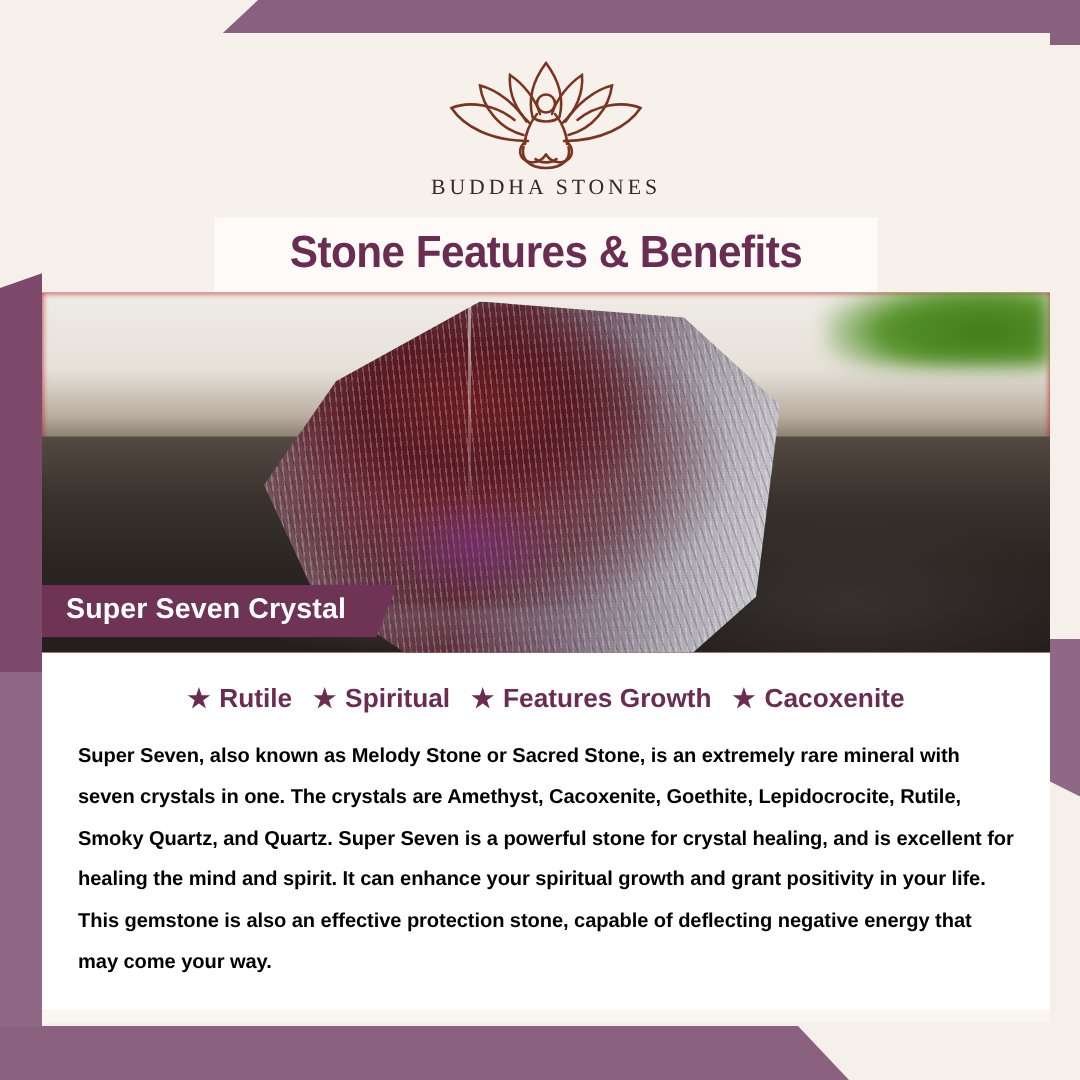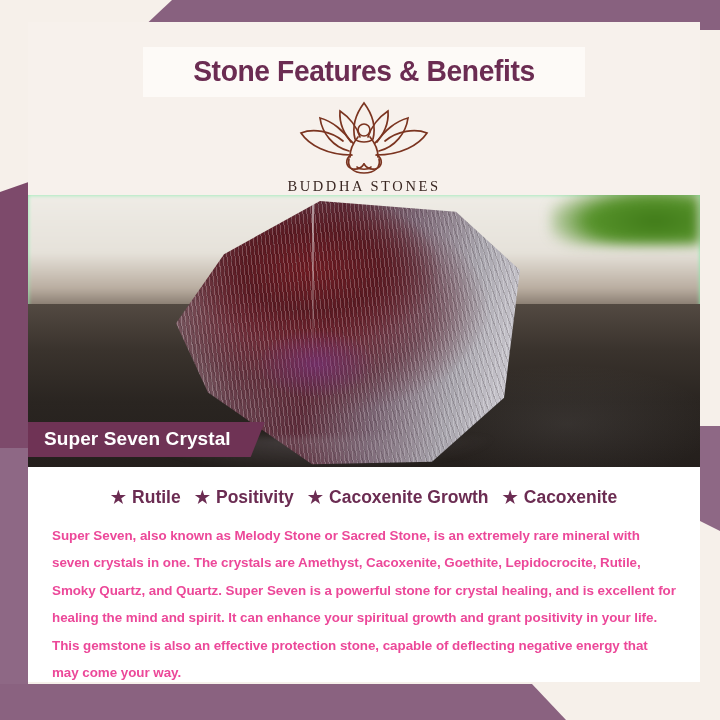--- a/index.html
+++ b/index.html
@@ -73,23 +73,23 @@
     font-weight:bold;
     font-size:30px;
     color:#6b2c52;
     letter-spacing:-0.4px;
     transform:scaleX(0.94);
   }
 
   
   #hero{
     position:relative;
-    height:272px;
+    height:240px;
     overflow:hidden;
-    background:#86efac;
+    background:#b91c1c;
   }
   .photo-bg-top{
     position:absolute; left:0; top:0; width:100%; height:44%;
     background:linear-gradient(180deg,#efece6 0%,#e6e2da 48%,#b9ada0 78%,#6d6156 100%);
     filter:blur(2px);
   }
   .photo-bg-green{
     position:absolute; right:0; top:-10px; width:150px; height:60px;
     background:radial-gradient(ellipse at 70% 60%, #3f7a18 0%, #56922a 45%, rgba(120,160,90,0) 78%);
     filter:blur(6px);
@@ -171,21 +171,21 @@
   .benefit{
     display:flex; align-items:center; gap:6px;
     color:#6b2c52;
     font-weight:bold;
     font-size:17.5px;
     white-space:nowrap;
   }
   .benefit .star{ font-size:17px; line-height:1; }
 
   #paragraph{
-    color:#ec4899;
+    color:#000000;
     font-size:13.4px;
     font-weight:bold;
     line-height:2.05;
     text-align:left;
     padding:4px 2px 0 2px;
     letter-spacing:-0.05px;
   }
 </style>
 </head>
 <body>
@@ -194,24 +194,20 @@
   <div class="band-top"></div>
   <div class="band-left-dark"></div>
   <div class="band-left-light"></div>
   <div class="band-right"></div>
   <div class="band-bottom"></div>
 </div>
 
 <div id="card">
 
   <div id="header">
-    <div id="title-banner">
-      <div id="title-text">Stone Features &amp; Benefits</div>
-    </div>
-
     <div id="logo-wrap">
       <svg id="logo-mark" viewBox="0 0 150 78">
         <g fill="none" stroke="#7b3420" stroke-width="1.7" stroke-linecap="round">
 
           <path d="M63 58 C 38 58, 20 48, 12 36 C 24 31, 42 34, 54 44"></path>
 
           <path d="M87 58 C 112 58, 130 48, 138 36 C 126 31, 108 34, 96 44"></path>
 
           <path d="M60 54 C 44 50, 33 36, 31 21 C 43 24, 55 34, 62 45"></path>
 
@@ -230,20 +226,24 @@
 
           <path d="M62 58 C 56 62, 56 70, 64 72 C 70 73, 73 70, 75 67"></path>
           <path d="M88 58 C 94 62, 94 70, 86 72 C 80 73, 77 70, 75 67"></path>
 
           <path d="M60 62 C 58 70, 64 76, 75 76 C 86 76, 92 70, 90 62"></path>
           <path d="M68 70 C 71 73, 79 73, 82 70"></path>
         </g>
       </svg>
       <div id="logo-text">BUDDHA STONES</div>
     </div>
+
+    <div id="title-banner">
+      <div id="title-text">Stone Features &amp; Benefits</div>
+    </div>
   </div>
 
   <div id="hero">
     <div class="photo-bg-top"></div>
     <div class="photo-bg-green"></div>
     <div class="photo-bg-bot"></div>
     <div class="photo-sheen"></div>
 
     <div class="crystal">
       <div class="crystal-needles"></div>
@@ -257,25 +257,25 @@
   </div>
 
   <div id="body">
     <div id="benefits">
       <div class="benefit">
         <span class="star">★</span>
         <span>Rutile</span>
       </div>
       <div class="benefit">
         <span class="star">★</span>
-        <span>Positivity</span>
-      </div>
-      <div class="benefit">
-        <span class="star">★</span>
-        <span>Cacoxenite Growth</span>
+        <span>Spiritual</span>
+      </div>
+      <div class="benefit">
+        <span class="star">★</span>
+        <span>Features Growth</span>
       </div>
       <div class="benefit">
         <span class="star">★</span>
         <span>Cacoxenite</span>
       </div>
     </div>
 
     <p id="paragraph">Super Seven, also known as Melody Stone or Sacred Stone, is an extremely rare mineral with seven crystals in one. The crystals are Amethyst, Cacoxenite, Goethite, Lepidocrocite, Rutile, Smoky Quartz, and Quartz. Super Seven is a powerful stone for crystal healing, and is excellent for healing the mind and spirit. It can enhance your spiritual growth and grant positivity in your life. This gemstone is also an effective protection stone, capable of deflecting negative energy that may come your way.</p>
   </div>
 

